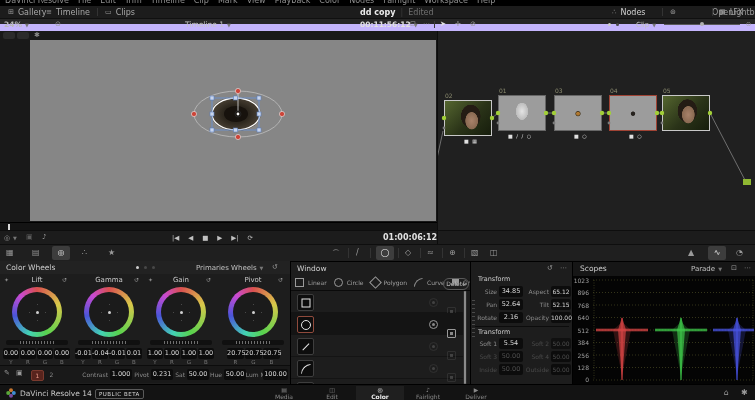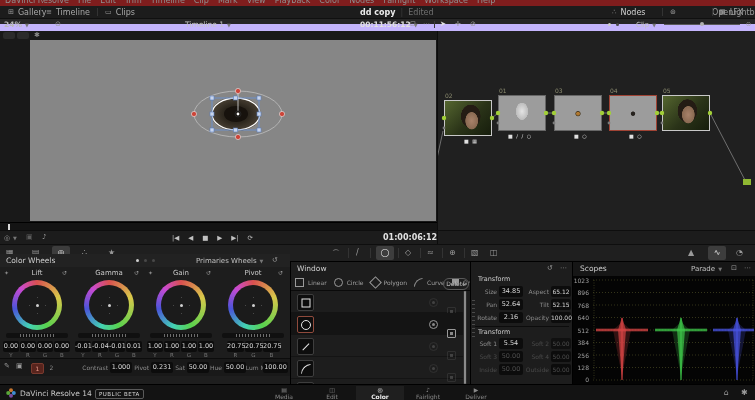--- a/index.html
+++ b/index.html
@@ -38,21 +38,21 @@
   .sq-ind{width:7px;height:7px;border:1px solid #555;border-radius:1px;position:relative;}
   .sq-ind::after{content:"";position:absolute;left:2px;top:2px;width:3px;height:3px;background:#888;}
   .ind-dim{opacity:.35;}
   .hdl{width:3px;background:repeating-linear-gradient(180deg,#4a4a4a 0 1px,transparent 1px 4px);}
 </style>
 </head>
 <body>
 
 <div class="app">
 
-  <div class="p" style="left:0;top:0;width:755px;height:6px;background:#7f1d1d;overflow:hidden;">
+  <div class="p" style="left:0;top:0;width:755px;height:6px;background:#000000;overflow:hidden;">
     <div class="flex" style="position:absolute;top:-4px;left:5px;gap:9px;font-size:8px;color:#8f8f8f;white-space:nowrap;">
       <span>DaVinci Resolve</span>
       <span>File</span>
       <span>Edit</span>
       <span>Trim</span>
       <span>Timeline</span>
       <span>Clip</span>
       <span>Mark</span>
       <span>View</span>
       <span>Playback</span>
@@ -276,21 +276,21 @@
     <span class="p icn" style="left:449px;top:3px;font-size:8px;">⊕</span>
     <div class="p" style="left:464px;top:3px;width:1px;height:10px;background:#333;"></div>
     <span class="p icn" style="left:471px;top:3px;font-size:8px;">▧</span>
     <span class="p icn" style="left:490px;top:3px;font-size:8px;">◫</span>
 
     <span class="p icn" style="left:688px;top:3px;font-size:8px;">▲</span>
     <span class="p act" style="left:708px;top:1px;width:18px;height:14px;text-align:center;line-height:14px;font-size:8px;color:#e8e8e8;">∿</span>
     <span class="p icn" style="left:736px;top:3px;font-size:8px;">◔</span>
   </div>
 
-  <div class="p" style="left:0;top:254px;width:290px;height:122px;background:#1d1d1d;overflow:hidden;">
+  <div class="p" style="left:0;top:261px;width:290px;height:122px;background:#1d1d1d;overflow:hidden;">
     <div class="p" style="left:0;top:0;width:290px;height:13px;background:#222;">
       <span class="p" style="left:6px;top:2px;color:#cfcfcf;font-size:7.5px;">Color Wheels</span>
       <div class="p" style="left:136px;top:5px;width:3px;height:3px;border-radius:50%;background:#cfcfcf;"></div>
       <div class="p" style="left:144px;top:5px;width:3px;height:3px;border-radius:50%;background:#484848;"></div>
       <div class="p" style="left:152px;top:5px;width:3px;height:3px;border-radius:50%;background:#484848;"></div>
       <div class="p flex" style="left:196px;top:0;height:13px;">
         <span style="color:#c0c0c0;font-size:7px;">Primaries Wheels</span>
         <span class="chev">▼</span>
       </div>
       <span class="p icn" style="left:272px;top:2px;font-size:7px;">↺</span>

